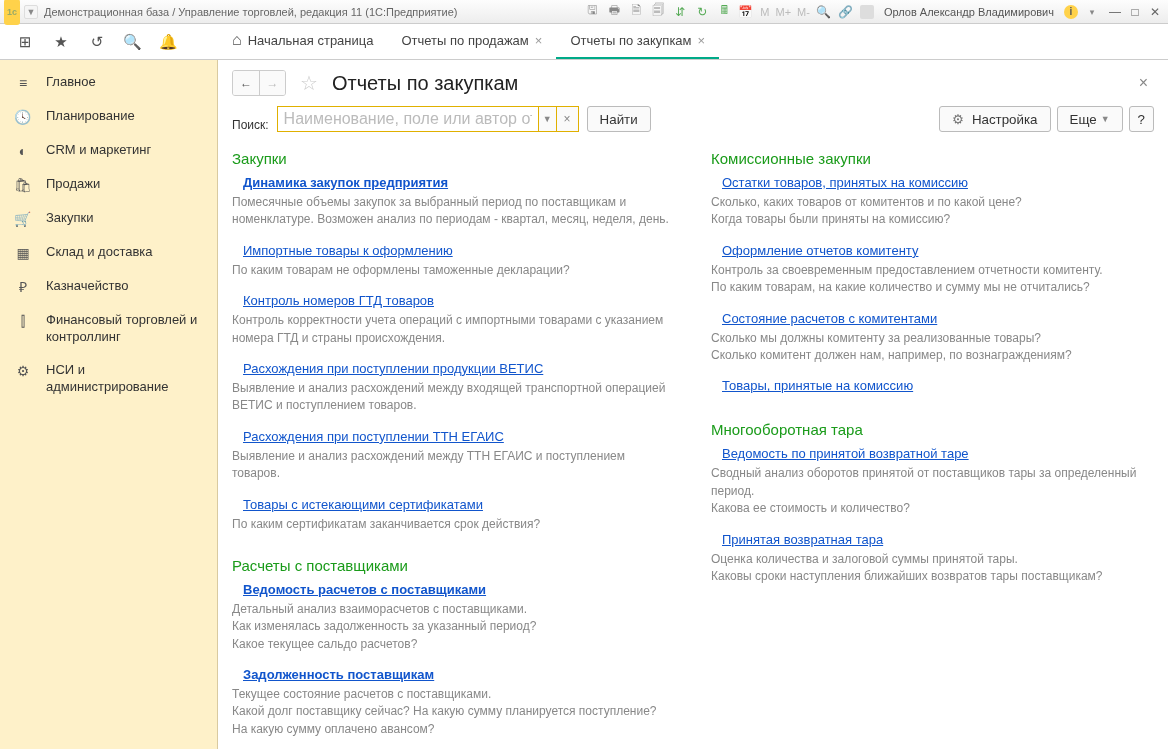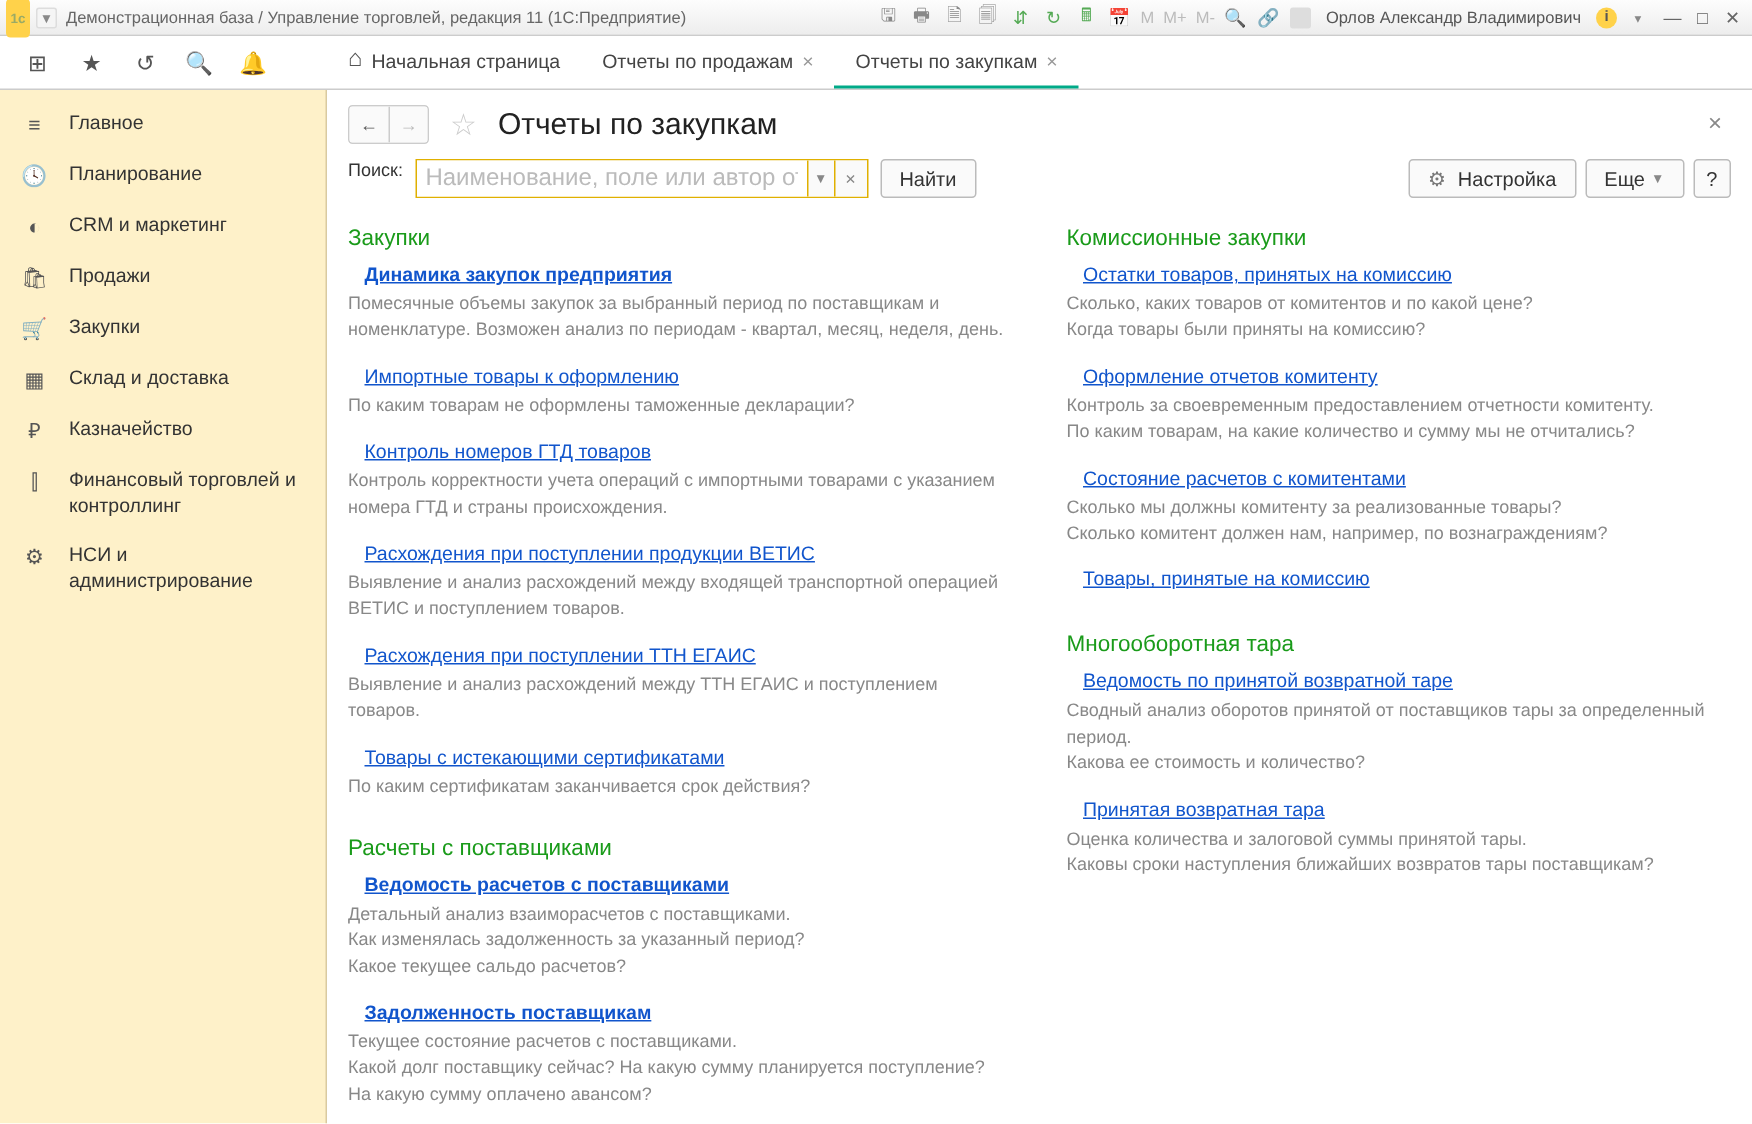--- a/index.html
+++ b/index.html
@@ -39,21 +39,21 @@
 
 .content { flex: 1; display: flex; flex-direction: column; overflow: hidden; }
 .page-header { padding: 10px 14px 6px; display: flex; align-items: center; gap: 8px; }
 .nav-btns { display: flex; border: 1px solid #ccc; border-radius: 3px; overflow: hidden; }
 .nav-btn { width: 26px; height: 24px; display: flex; align-items: center; justify-content: center; background: #fafafa; cursor: pointer; color: #555; }
 .nav-btn + .nav-btn { border-left: 1px solid #ccc; color: #bbb; }
 .star-ico { font-size: 20px; color: #ccc; margin: 0 6px; }
 .page-title { font-size: 20px; color: #222; }
 .close-page { margin-left: auto; color: #888; font-size: 16px; cursor: pointer; padding-right: 6px; }
 
-.search-row { padding: 4px 14px 14px; display: flex; align-items: flex-start; gap: 8px; }
+.search-row { padding: 4px 14px 14px; display: flex; align-items: flex-end; gap: 8px; }
 .search-label { color: #333; }
 .search-box { display: flex; border: 1px solid #e0b000; }
 .search-input { width: 260px; height: 24px; border: none; padding: 0 6px; outline: none; font-size: 16px; }
 .search-input::placeholder { color: #bbb; }
 .search-dd { width: 18px; border-left: 1px solid #e0b000; display: flex; align-items: center; justify-content: center; color: #888; background: #fafafa; cursor: pointer; font-size: 9px; }
 .search-clear { width: 22px; border-left: 1px solid #e0b000; display: flex; align-items: center; justify-content: center; color: #888; background: #fafafa; cursor: pointer; }
 .btn { height: 26px; padding: 0 12px; border: 1px solid #bbb; background: #fafafa; border-radius: 3px; cursor: pointer; display: flex; align-items: center; gap: 4px; color: #333; }
 .btn.small { padding: 0 8px; }
 .right-btns { margin-left: auto; display: flex; gap: 6px; }
 .gear::before { content: "⚙"; color: #777; margin-right: 4px; }

